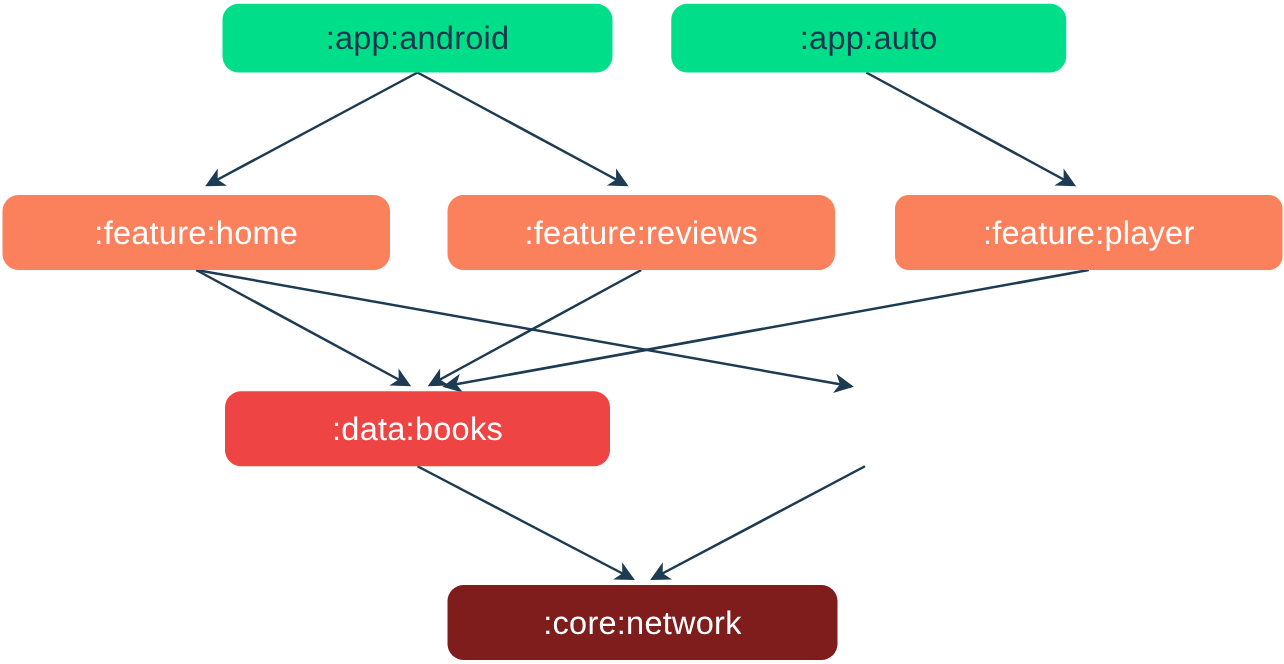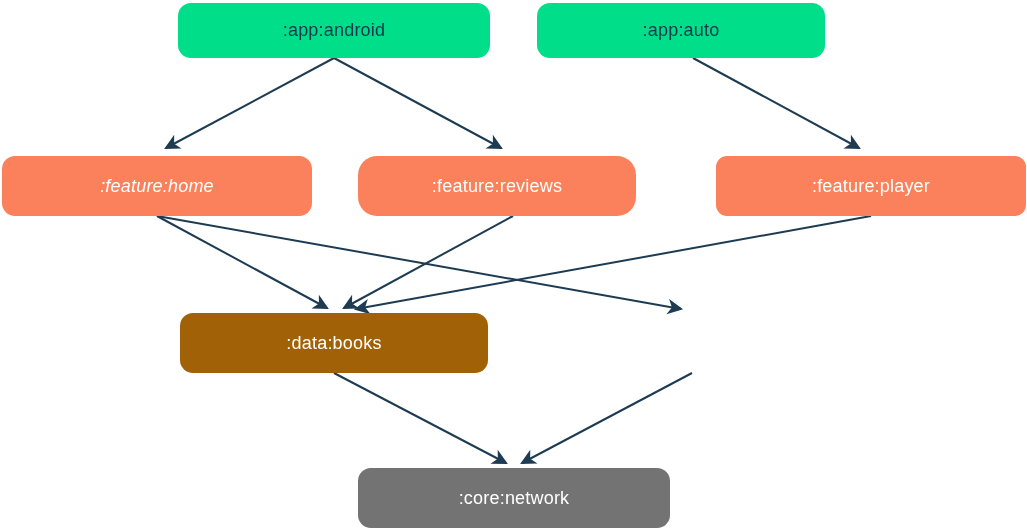--- a/index.html
+++ b/index.html
@@ -8,34 +8,34 @@
     width:1027px;height:531px;
     background:#ffffff;
     font-family:"Liberation Sans","DejaVu Sans",sans-serif;
     overflow:hidden;
   }
   .edges{position:absolute;left:0;top:0;width:1027px;height:531px;}
   .node{
     position:absolute;
     display:flex;align-items:center;justify-content:center;
     border-radius:13px;
-    font-size:18px;
+    font-size:26px;
     letter-spacing:0.2px;
     white-space:nowrap;
     box-sizing:border-box;
   }
   .node-app{background:#00DE8A;color:#14374D;}
   .node-feature{background:#FB815C;color:#FFFFFF;}
-  .node-data{background:#a16207;color:#FFFFFF;}
-  .node-core{background:#737373;color:#FFFFFF;}
+  .node-data{background:#ef4444;color:#FFFFFF;}
+  .node-core{background:#7f1d1d;color:#FFFFFF;}
 
   #n-app-android{left:178px;top:3px;width:312px;height:55px;}
-  #n-app-auto{left:537px;top:3px;width:288px;height:55px;}
-  #n-feature-home{left:2px;top:156px;width:310px;height:60px;font-style:italic;}
-  #n-feature-reviews{left:358px;top:156px;width:278px;height:60px;border-radius:19px;}
+  #n-app-auto{left:537px;top:3px;width:316px;height:55px;}
+  #n-feature-home{left:2px;top:156px;width:310px;height:60px;}
+  #n-feature-reviews{left:358px;top:156px;width:310px;height:60px;}
   #n-feature-player{left:716px;top:156px;width:310px;height:60px;border-radius:11px;}
   #n-data-books{left:180px;top:313px;width:308px;height:60px;}
   #n-data-reviews{left:538px;top:313px;width:310px;height:60px;}
   #n-core-network{left:358px;top:468px;width:312px;height:60px;}
 </style>
 </head>
 <body>
 
 <div class="canvas">
 

